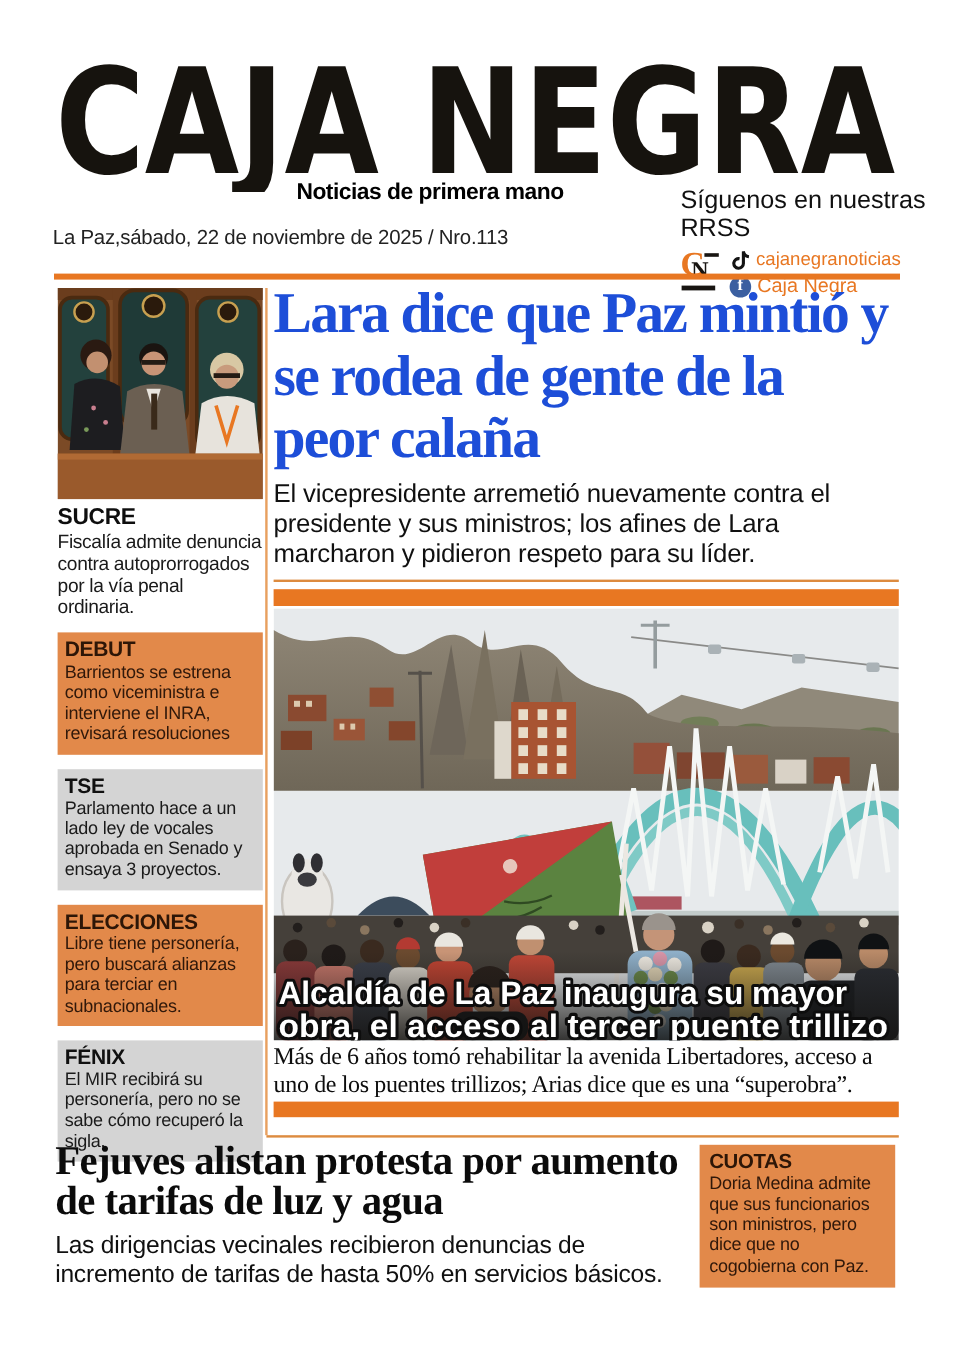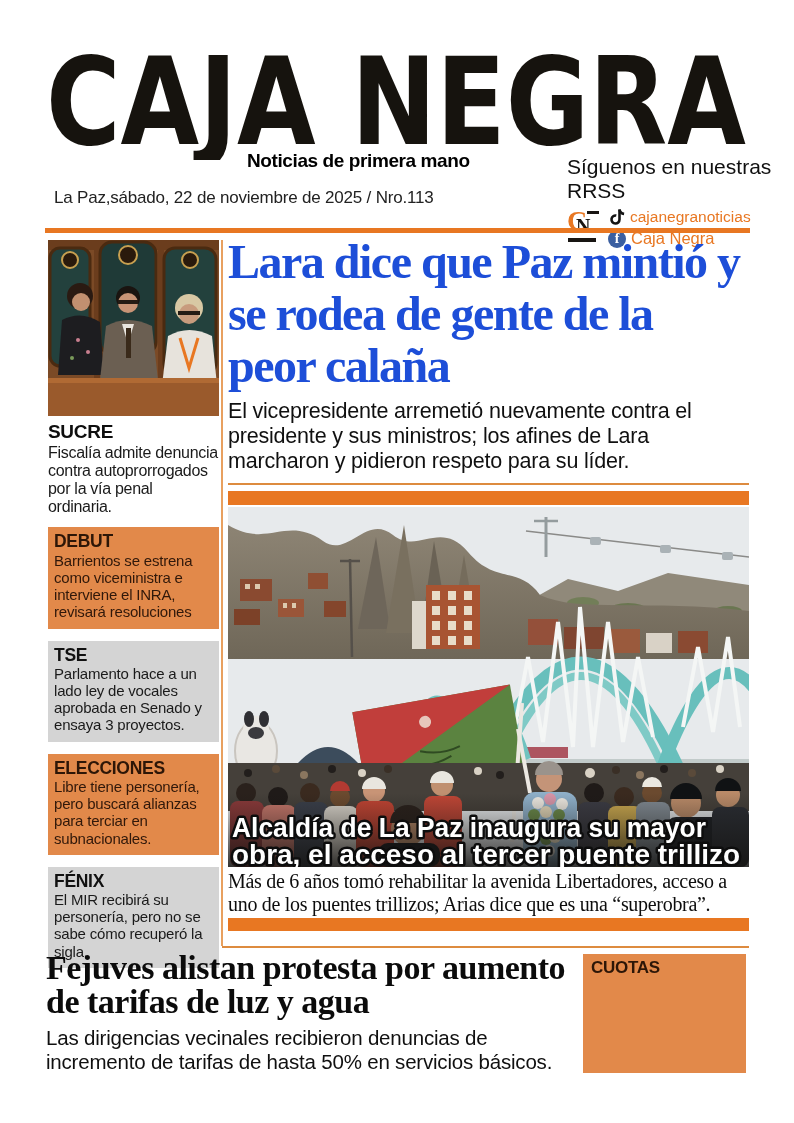--- a/index.html
+++ b/index.html
@@ -19,21 +19,21 @@
   .cn-n { position:absolute; left:9px; top:9px; font-family:"Liberation Serif",serif; font-weight:bold;
           font-size:20px; color:#181512; line-height:1; }
   .cn-bar1 { position:absolute; left:20px; top:4px; width:12px; height:3px; background:#181512; }
   .cn-bar2 { position:absolute; left:1px; top:31px; width:28px; height:4px; background:#181512; }
   .handles { display:flex; flex-direction:column; gap:2px; }
   .handle-row { display:flex; align-items:center; gap:5px; }
   .handle { color:#e87722; font-size:15.5px; }
   .fb-icon { width:18px; height:18px; border-radius:50%; background:#3b5fa0; color:#fff;
              font-family:"Liberation Serif",serif; font-weight:bold; font-size:14px;
              display:flex; align-items:center; justify-content:center; }
-  .dateline { position:absolute; left:54px; top:188px; font-size:17px; color:#222; letter-spacing:-0.2px; }
+  .dateline { position:absolute; left:44px; top:188px; font-size:17px; color:#222; letter-spacing:-0.2px; }
   .rule-top { position:absolute; left:45px; top:228px; width:705px; height:5px; background:#e87722; }
   .vdivider { position:absolute; left:221px; top:240px; width:2px; height:706px; background:#e8a05f; }
 
   
   .sidebar { position:absolute; left:48px; top:240px; width:171px; }
   .sidebar-photo { display:block; width:171px; height:176px; }
   .story-plain { margin-top:5px; }
   .kicker { font-weight:bold; font-size:19px; letter-spacing:-0.3px; color:#0e0e0e; line-height:1.15; }
   .story-text { font-size:16px; line-height:1.12; letter-spacing:-0.3px; color:#1a1a1a; margin-top:1px; width:172px; }
   .story-box { margin-top:12px; padding:4px 2px 8px 6px; }
@@ -353,15 +353,16 @@
 
   <div class="rule-bottom"></div>
 
   <div class="bottom-story">
     <div class="bottom-headline">Fejuves alistan protesta por aumento de tarifas de luz y agua</div>
     <div class="bottom-sub">Las dirigencias vecinales recibieron denuncias de incremento de tarifas de hasta 50% en servicios básicos.</div>
   </div>
 
   <div class="cuotas">
     <div class="kicker">CUOTAS</div>
+    <div class="box-text">Doria Medina admite que sus funcionarios son ministros, pero dice que no cogobierna con Paz.</div>
   </div>
 
 </div>
 
 </body></html>

